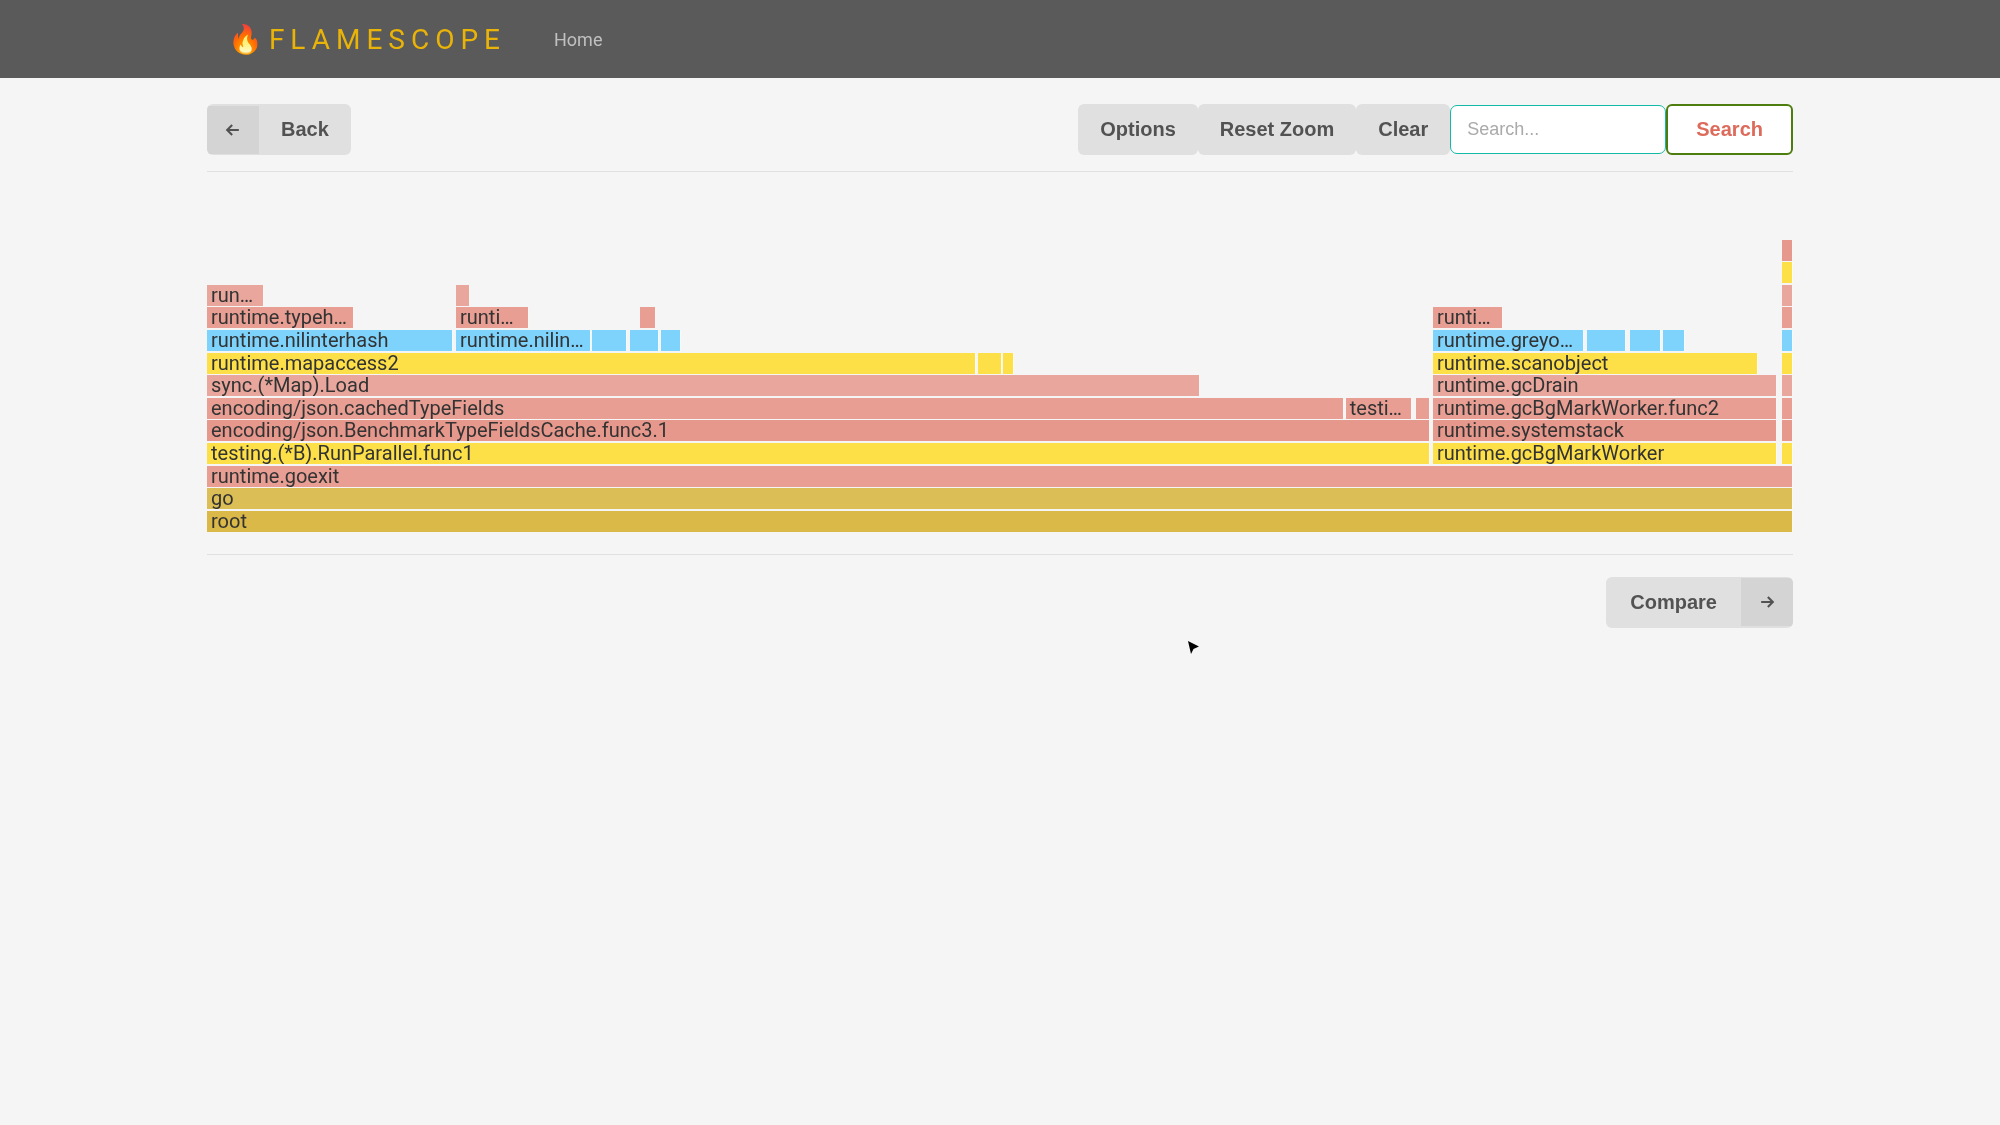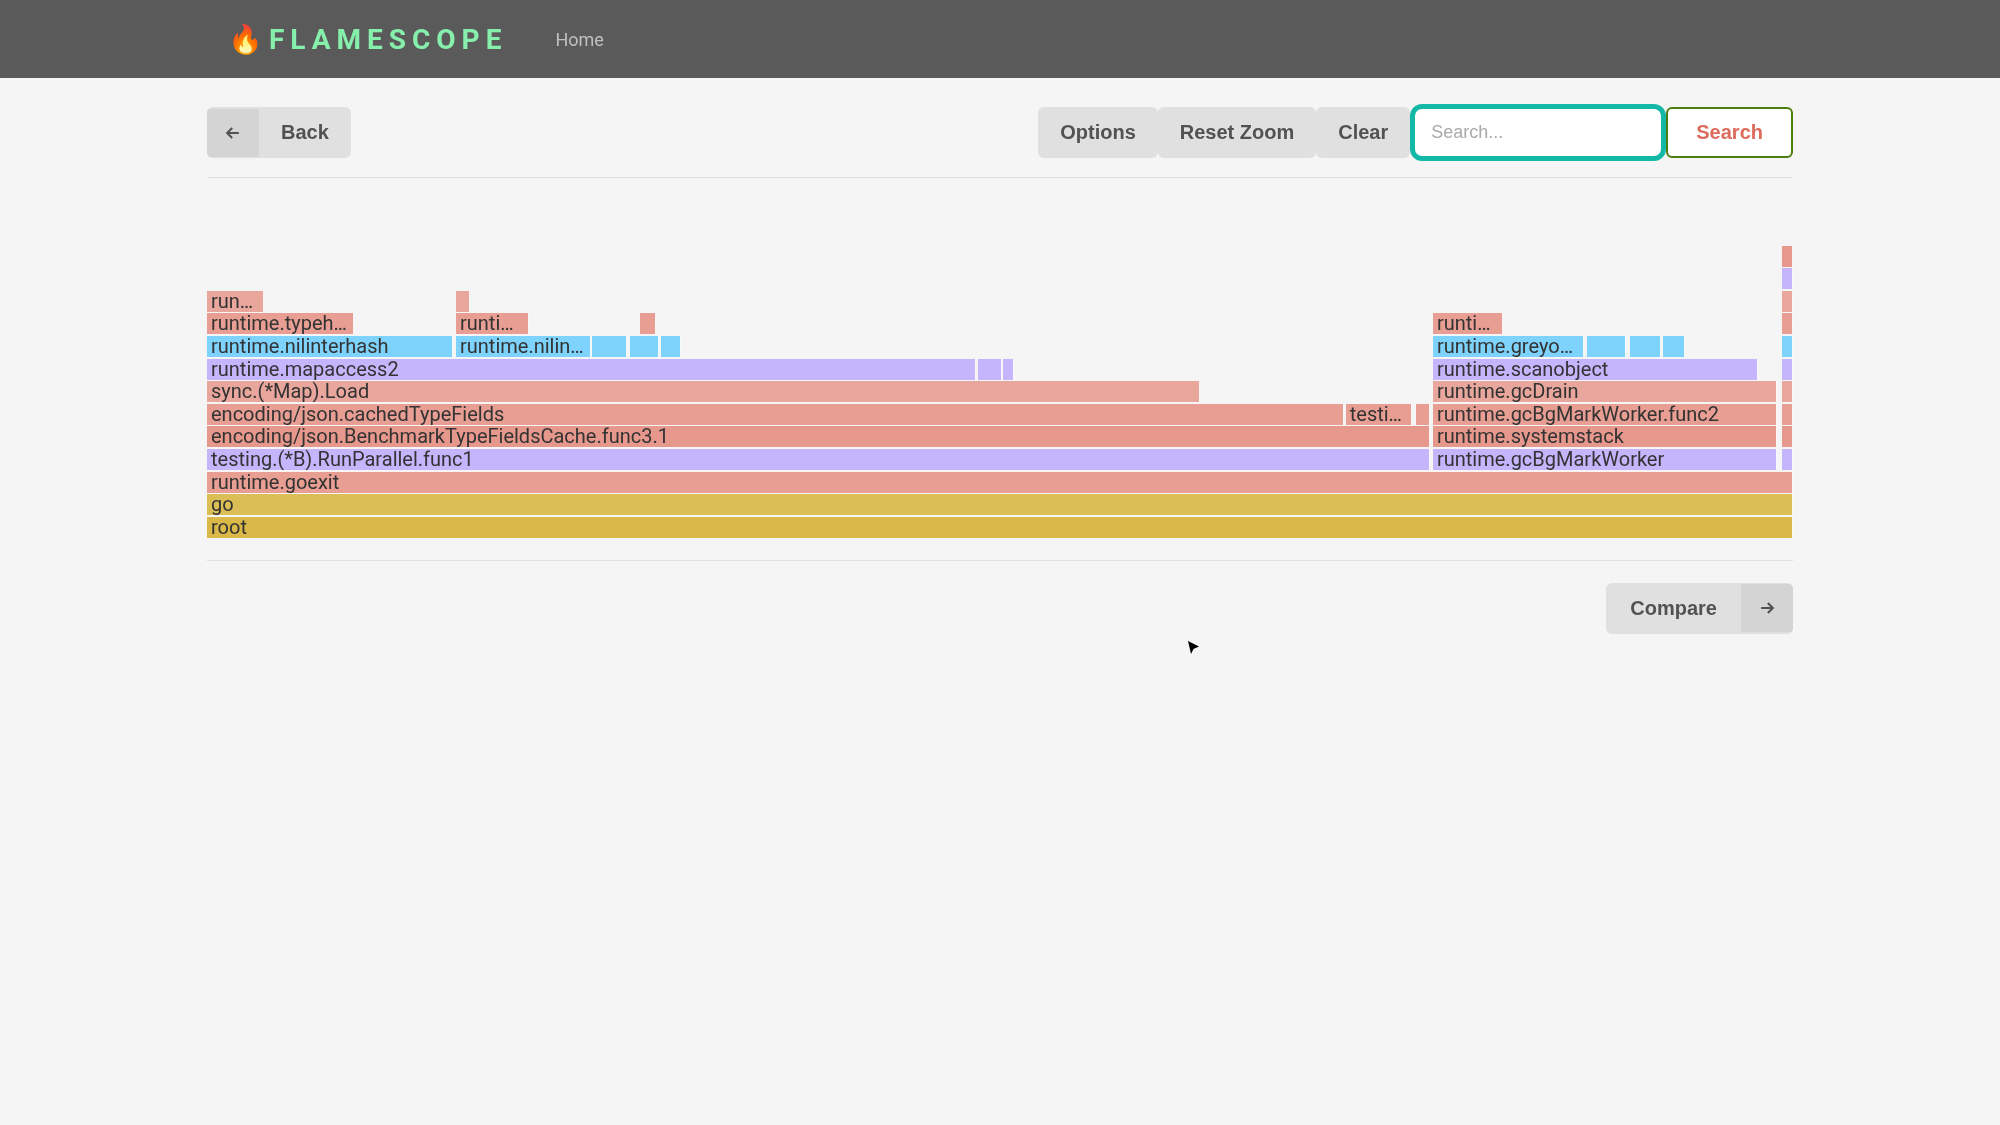--- a/index.html
+++ b/index.html
@@ -21,24 +21,24 @@
     }
     .logo {
       display: flex;
       align-items: center;
       gap: 6px;
     }
     .flame-icon {
       font-size: 28px;
     }
     .logo-text {
-      color: #86efac;
+      color: #eab308;
       font-size: 28px;
       letter-spacing: 6px;
-      font-weight: 700;
+      font-weight: 400;
     }
     .nav-home {
       color: #c0c0c0;
       font-size: 18px;
       margin-left: 48px;
       cursor: pointer;
     }
     .toolbar {
       max-width: 1586px;
       margin: 0 auto;
@@ -89,25 +89,25 @@
       background: #e0e0e0;
       border: none;
       border-radius: 6px;
       padding: 14px 22px;
       font-size: 20px;
       font-weight: 600;
       color: #525252;
       cursor: pointer;
     }
     .search-input {
-      border: 5px solid #14b8a6;
-      border-radius: 12px;
+      border: 1px solid #14b8a6;
+      border-radius: 7px;
       padding: 13px 16px;
       font-size: 18px;
-      width: 256px;
+      width: 216px;
       color: #333;
     }
     .search-input::placeholder {
       color: #aaa;
     }
     .search-btn {
       background: #fff;
       border: 2px solid #4d7c0f;
       color: #dd6b5b;
       border-radius: 6px;
@@ -137,21 +137,21 @@
       overflow: hidden;
       text-overflow: ellipsis;
       color: #333;
       cursor: pointer;
       border-right: 1px solid rgba(255,255,255,0.9);
     }
     .c-cold1 { background: #dbb949; }
     .c-cold2 { background: #dbbe55; }
     .c-warm1 { background: #e7988c; }
     .c-warm2 { background: #e89e93; }
-    .c-warm3 { background: #c4b5fd; }
+    .c-warm3 { background: #fde047; }
     .c-warm4 { background: #e9a69c; }
     .c-warm5 { background: #7dd3fc; }
     .compare-row {
       max-width: 1586px;
       margin: 0 auto;
       display: flex;
       justify-content: flex-end;
       padding-top: 22px;
     }
     .compare-btn {

